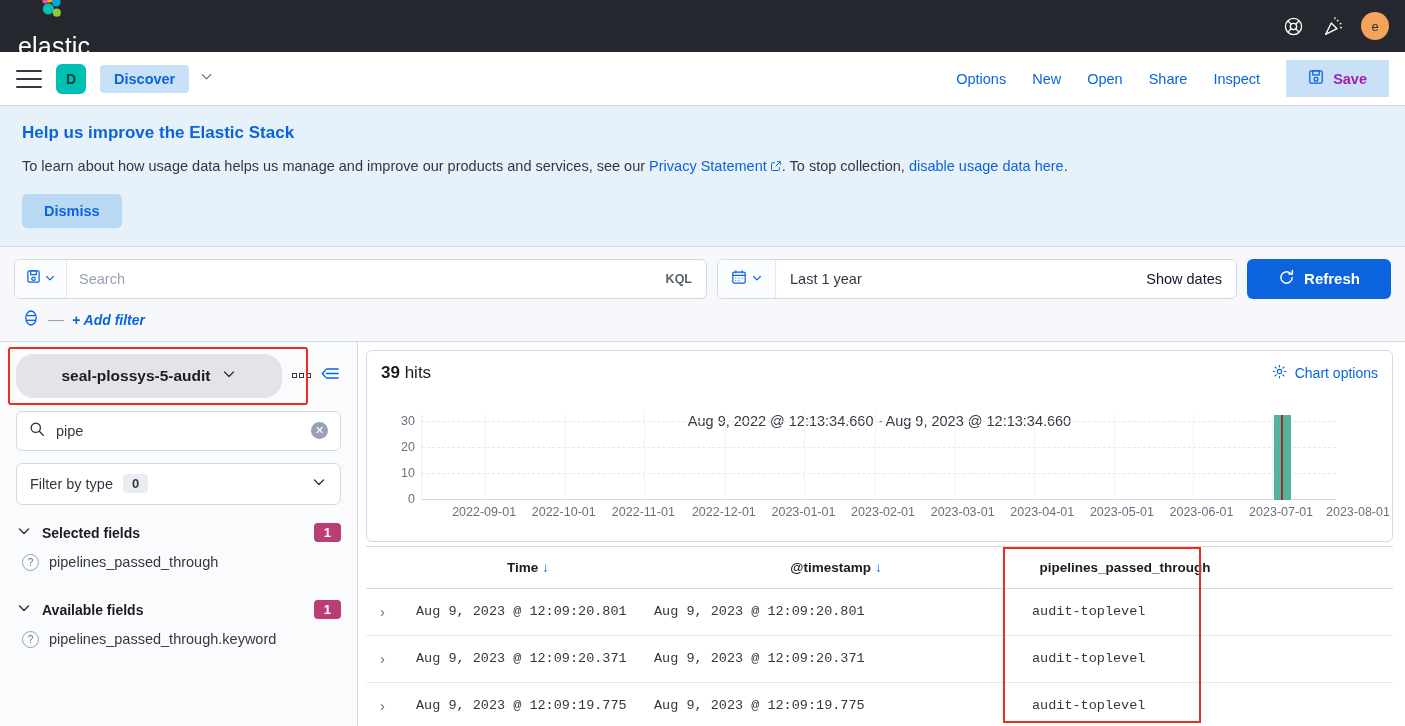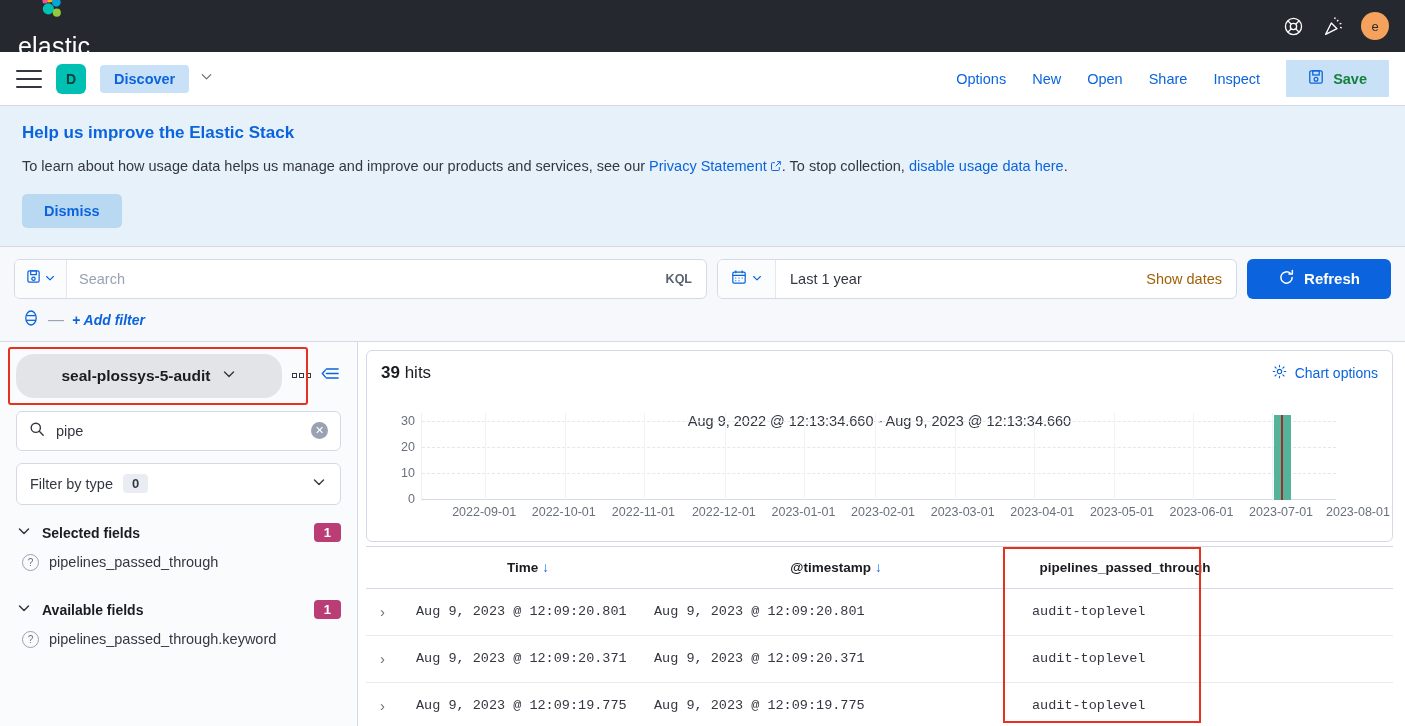--- a/index.html
+++ b/index.html
@@ -46,21 +46,21 @@
     display: flex; align-items: center; justify-content: center; margin-right: 14px;
   }
   .crumb {
     background: #c9e1f7; color: #0b64dd; font-size: 14.5px; font-weight: 600;
     padding: 6px 14px; border-radius: 4px;
   }
   .crumb-chevron { margin-left: 10px; color: #69707d; }
   .appbar-right { margin-left: auto; display: flex; align-items: center; gap: 26px; }
   .navlink { color: #0b64dd; font-size: 14.5px; cursor: pointer; }
   .save-btn {
-    background: #c9e1f7; color: #15803d; font-size: 14.5px; font-weight: 600;
+    background: #c9e1f7; color: #a21caf; font-size: 14.5px; font-weight: 600;
     padding: 9px 22px; border-radius: 1px; display: flex; align-items: center; gap: 9px; cursor: pointer;
   }
 
   
   .callout {
     background: #e6f1fa; border-bottom: 1px solid #d3dae6;
     padding: 17px 22px 18px 22px; flex: 0 0 auto;
   }
   .callout-title { color: #0b64dd; font-size: 17px; font-weight: 700; margin-bottom: 14px; }
   .callout-body { color: #343741; font-size: 14.5px; line-height: 1.35; }
@@ -89,21 +89,21 @@
   .qb-kql { padding: 0 14px; color: #5a6270; font-size: 12.5px; font-weight: 600; cursor: pointer; }
   .qb-date-wrap {
     flex: 0 0 520px; display: flex; align-items: center; height: 40px;
     border: 1px solid #d3dae6; border-radius: 6px; background: #ffffff; overflow: hidden;
   }
   .qb-date-prefix {
     width: 58px; height: 100%; background: #fbfcfd; border-right: 1px solid #e3e8ee;
     display: flex; align-items: center; justify-content: center; gap: 4px; cursor: pointer;
   }
   .qb-date-val { flex: 1; padding: 0 14px; color: #343741; font-size: 14.5px; }
-  .qb-showdates { padding: 0 14px; color: #a16207; font-size: 14.5px; cursor: pointer; }
+  .qb-showdates { padding: 0 14px; color: #0f172a; font-size: 14.5px; cursor: pointer; }
   .refresh-btn {
     flex: 0 0 144px; background: #0b64dd; color: #fff; border-radius: 6px;
     display: flex; align-items: center; justify-content: center; gap: 9px;
     font-size: 15px; font-weight: 600; cursor: pointer; height: 40px;
   }
   .filter-row { display: flex; align-items: center; gap: 8px; padding: 10px 4px 10px 8px; }
   .filter-dash { color: #98a2b3; }
   .add-filter { color: #0b64dd; font-size: 14px; font-weight: 600; cursor: pointer; font-style: italic; }
 
   

